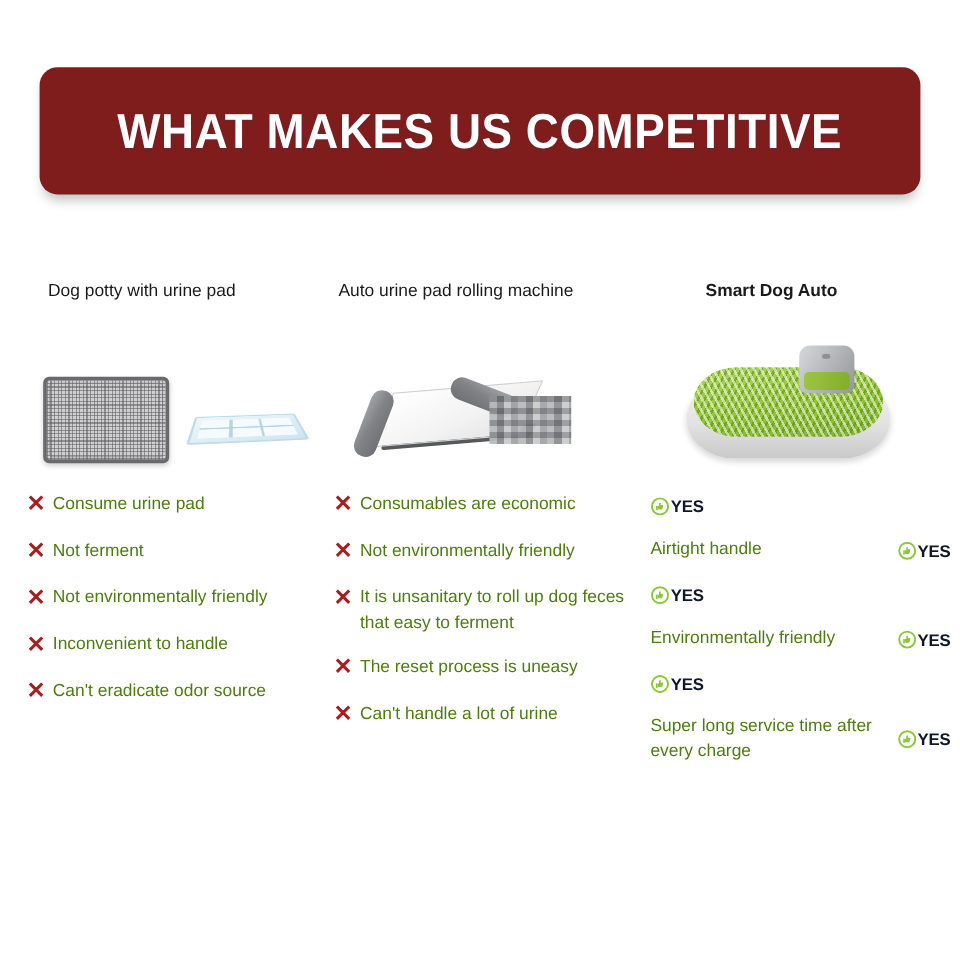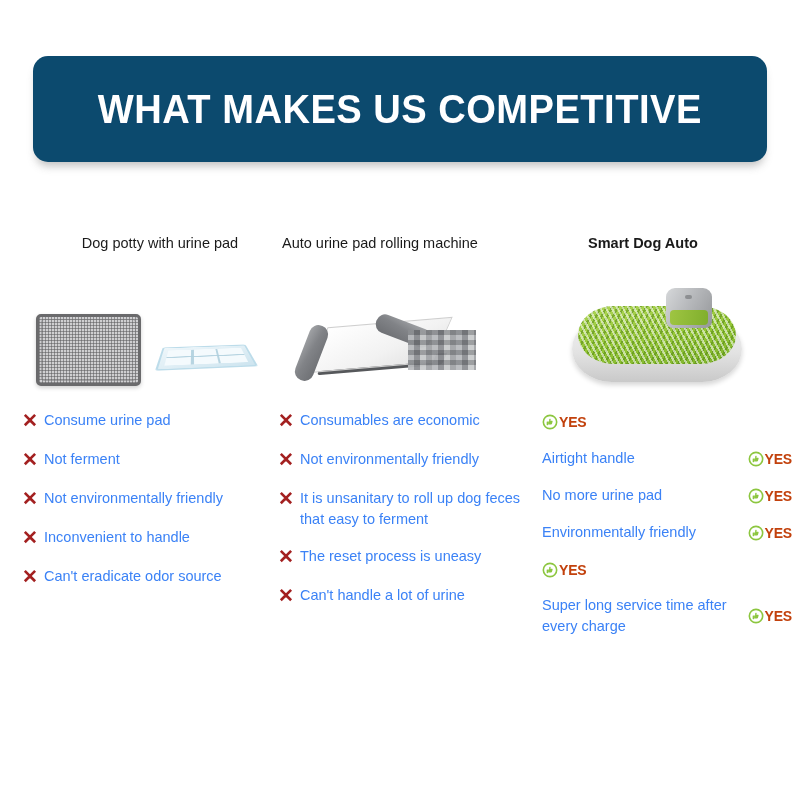--- a/index.html
+++ b/index.html
@@ -16,21 +16,21 @@
     color: #1a1a1a;
   }
 
   
   .banner {
     position: absolute;
     left: 33px;
     top: 56px;
     width: 734px;
     height: 106px;
-    background: #0c4a6e;
+    background: #7f1d1d;
     border-radius: 15px;
     box-shadow: 0 7px 9px -3px rgba(120,120,120,0.45);
     display: flex;
     align-items: center;
     justify-content: center;
   }
   .banner-title {
     font-family: "Liberation Sans Narrow", "Liberation Sans", sans-serif;
     font-weight: bold;
     font-size: 41px;
@@ -57,21 +57,21 @@
   .col-3 { left: 542px; width: 250px; }
 
   .col-head {
     font-size: 14.5px;
     color: #1a1a1a;
     white-space: nowrap;
     height: 22px;
     line-height: 22px;
   }
   .col-head.bold { font-weight: bold; }
-  .col-1 .col-head { padding-left: 18px; text-align: center; }
+  .col-1 .col-head { padding-left: 18px; }
   .col-2 .col-head { padding-left: 4px; }
   .col-3 .col-head { padding-left: 46px; }
 
   
   .product-art {
     position: relative;
     height: 128px;
     margin-top: 6px;
   }
 
@@ -265,41 +265,41 @@
     width: 22px;
     font-size: 19px;
     font-weight: bold;
     line-height: 21px;
     color: #a32020;
     text-align: left;
   }
   .feature-text {
     font-size: 14.5px;
     line-height: 21px;
-    color: #3b82f6;
+    color: #4d7c0f;
   }
   .col-3 .feature-text { padding-right: 6px; }
 
   .yes-badge {
     flex: 0 0 auto;
     display: flex;
     align-items: center;
     gap: 1px;
     color: #8cc63f;
   }
   .yes-icon {
     width: 16px;
     height: 16px;
     display: block;
   }
   .yes-label {
     font-size: 14px;
     font-weight: bold;
     letter-spacing: -0.2px;
-    color: #c2410c;
+    color: #0f172a;
   }
 </style>
 </head>
 <body>
 
 <div class="banner">
   <div class="banner-title">WHAT MAKES US COMPETITIVE</div>
 </div>
 
 <div class="columns">
@@ -402,21 +402,20 @@
         <span class="yes-badge">
           <svg class="yes-icon" viewBox="0 0 24 24">
             <circle cx="12" cy="12" r="10" fill="none" stroke="#8cc63f" stroke-width="2.4"></circle>
             <path d="M9.2 11.4h1.5V8.9c0-1 .7-1.8 1.6-1.8.5 0 .8.4.7.9l-.4 2.1h2.3c.7 0 1.2.6 1 1.3l-.9 3.4c-.2.7-.8 1.1-1.5 1.1h-4.3z" fill="#8cc63f"></path>
             <rect x="7" y="11.2" width="2.1" height="5.7" rx="0.6" fill="#8cc63f"></rect>
           </svg>
           <span class="yes-label">YES</span>
         </span>
       </div>
       <div class="feature-row">
-        <span class="feature-text">No more urine pad</span>
         <span class="yes-badge">
           <svg class="yes-icon" viewBox="0 0 24 24">
             <circle cx="12" cy="12" r="10" fill="none" stroke="#8cc63f" stroke-width="2.4"></circle>
             <path d="M9.2 11.4h1.5V8.9c0-1 .7-1.8 1.6-1.8.5 0 .8.4.7.9l-.4 2.1h2.3c.7 0 1.2.6 1 1.3l-.9 3.4c-.2.7-.8 1.1-1.5 1.1h-4.3z" fill="#8cc63f"></path>
             <rect x="7" y="11.2" width="2.1" height="5.7" rx="0.6" fill="#8cc63f"></rect>
           </svg>
           <span class="yes-label">YES</span>
         </span>
       </div>
       <div class="feature-row">

